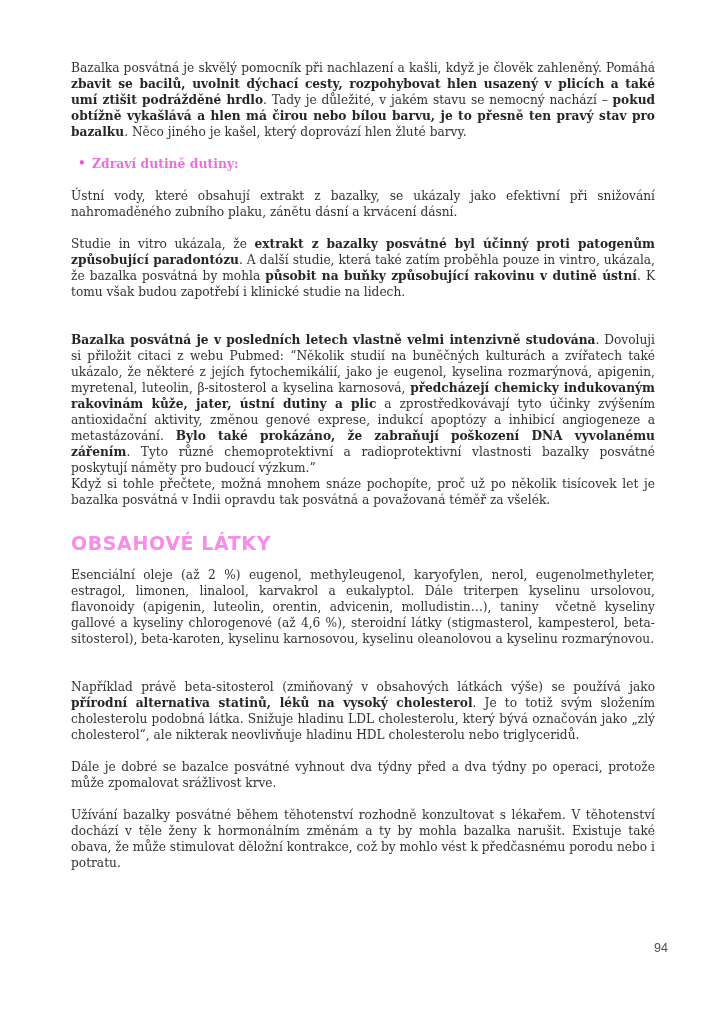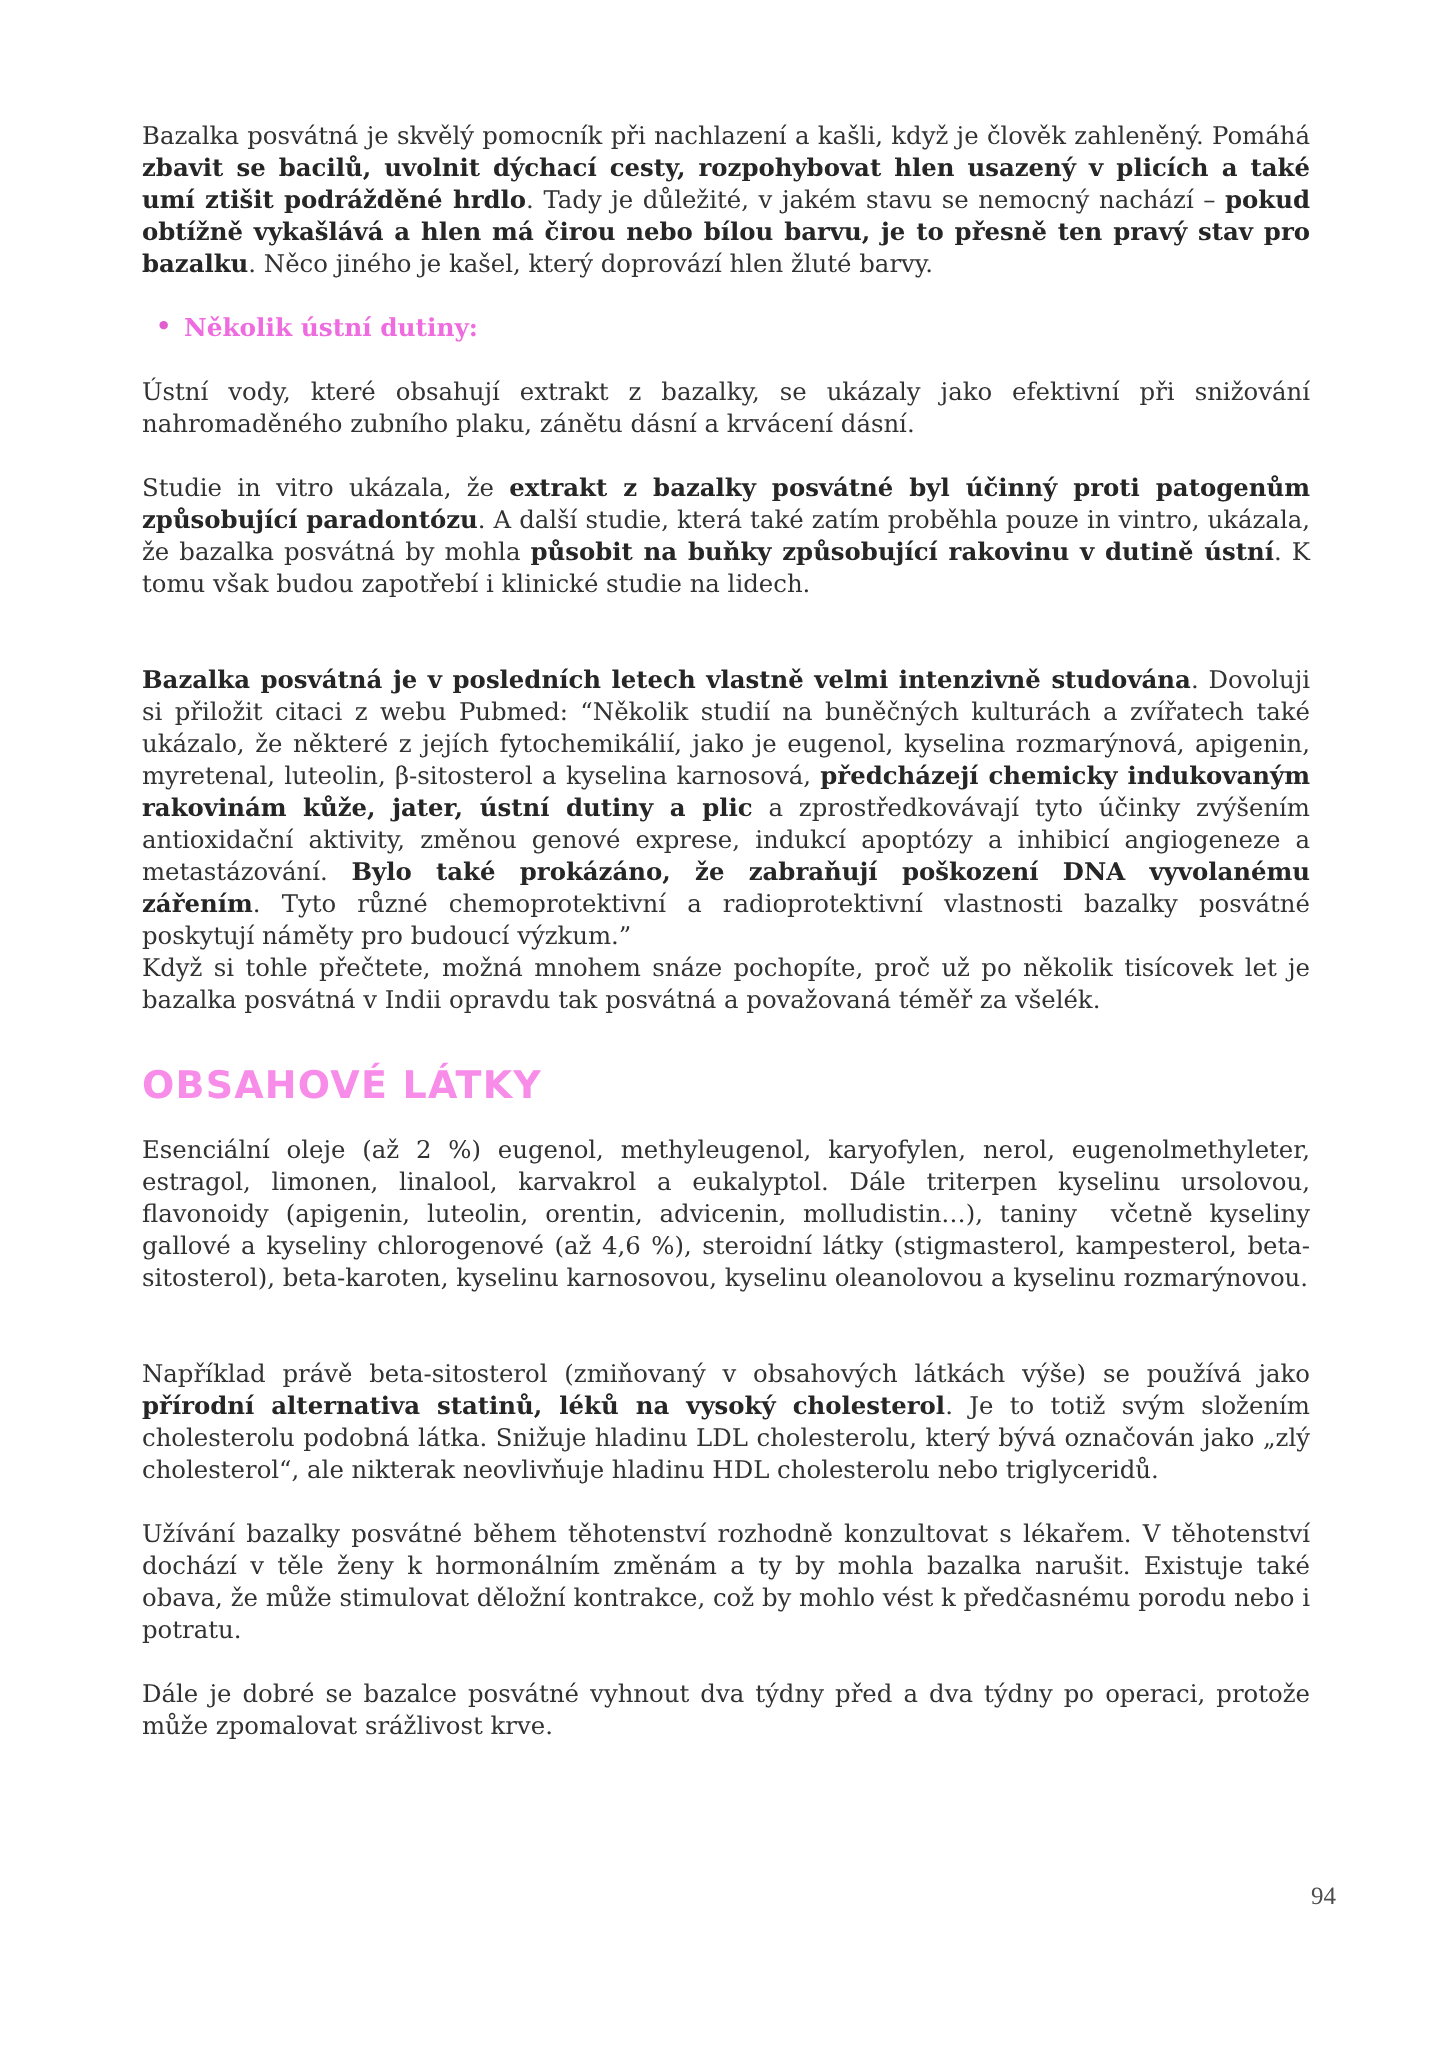--- a/index.html
+++ b/index.html
@@ -48,37 +48,37 @@
     font-family: "DejaVu Sans", "Liberation Sans", sans-serif;
     font-size: 19px;
     line-height: 16px;
     font-weight: bold;
     letter-spacing: 0.6px;
     color: #f78ce9;
   }
   .page-number {
     position: absolute;
     top: 941px; right: 56px;
-    font-family: Liberation Serif, serif;
+    font-family: Liberation Sans, sans-serif;
     font-size: 12.5px;
     color: #4d4d4d;
     text-align: right;
   }
 </style>
 </head>
 <body>
 
 <div class="page">
   <div class="content" id="content">
       <p class="para"><span>Bazalka posvátná je skvělý pomocník při nachlazení a kašli, když je člověk zahleněný. Pomáhá </span><strong>zbavit se bacilů, uvolnit dýchací cesty, rozpohybovat hlen usazený v plicích a také umí ztišit podrážděné hrdlo</strong><span>. Tady je důležité, v jakém stavu se nemocný nachází – </span><strong>pokud obtížně vykašlává a hlen má čirou nebo bílou barvu, je to přesně ten pravý stav pro bazalku</strong><span>. Něco jiného je kašel, který doprovází hlen žluté barvy.</span></p>
-      <p class="bullet-head"><span class="bullet-dot">•</span><span>Několik ústní dutiny:</span></p>
+      <p class="bullet-head"><span class="bullet-dot">•</span><span>Zdraví dutině dutiny:</span></p>
       <p class="para"><span>Ústní vody, které obsahují extrakt z bazalky, se ukázaly jako efektivní při snižování nahromaděného zubního plaku, zánětu dásní a krvácení dásní.</span></p>
       <p class="para"><span>Studie in vitro ukázala, že </span><strong>extrakt z bazalky posvátné byl účinný proti patogenům způsobující paradontózu</strong><span>. A další studie, která také zatím proběhla pouze in vintro, ukázala, že bazalka posvátná by mohla </span><strong>působit na buňky způsobující rakovinu v dutině ústní</strong><span>. K tomu však budou zapotřebí i klinické studie na lidech.</span></p>
       <p class="para gap-large"><strong>Bazalka posvátná je v posledních letech vlastně velmi intenzivně studována</strong><span>. Dovoluji si přiložit citaci z webu Pubmed: “Několik studií na buněčných kulturách a zvířatech také ukázalo, že některé z jejích fytochemikálií, jako je eugenol, kyselina rozmarýnová, apigenin, myretenal, luteolin, β-sitosterol a kyselina karnosová, </span><strong>předcházejí chemicky indukovaným rakovinám kůže, jater, ústní dutiny a plic</strong><span> a zprostředkovávají tyto účinky zvýšením antioxidační aktivity, změnou genové exprese, indukcí apoptózy a inhibicí angiogeneze a metastázování. </span><strong>Bylo také prokázáno, že zabraňují poškození DNA vyvolanému zářením</strong><span>. Tyto různé chemoprotektivní a radioprotektivní vlastnosti bazalky posvátné poskytují náměty pro budoucí výzkum.”
 Když si tohle přečtete, možná mnohem snáze pochopíte, proč už po několik tisícovek let je bazalka posvátná v Indii opravdu tak posvátná a považovaná téměř za všelék.</span></p>
       <h2 class="section-head">OBSAHOVÉ LÁTKY</h2>
       <p class="para italic"><span>Esenciální oleje (až 2 %) eugenol, methyleugenol, karyofylen, nerol, eugenolmethyleter, estragol, limonen, linalool, karvakrol a eukalyptol. Dále triterpen kyselinu ursolovou, flavonoidy (apigenin, luteolin, orentin, advicenin, molludistin…), taniny  včetně kyseliny gallové a kyseliny chlorogenové (až 4,6 %), steroidní látky (stigmasterol, kampesterol, beta-sitosterol), beta-karoten, kyselinu karnosovou, kyselinu oleanolovou a kyselinu rozmarýnovou.</span></p>
       <p class="para gap-large"><span>Například právě beta-sitosterol (zmiňovaný v obsahových látkách výše) se používá jako </span><strong>přírodní alternativa statinů, léků na vysoký cholesterol</strong><span>. Je to totiž svým složením cholesterolu podobná látka. Snižuje hladinu LDL cholesterolu, který bývá označován jako „zlý cholesterol“, ale nikterak neovlivňuje hladinu HDL cholesterolu nebo triglyceridů.</span></p>
+      <p class="para"><span>Dále je dobré se bazalce posvátné vyhnout dva týdny před a dva týdny po operaci, protože může zpomalovat srážlivost krve.</span></p>
       <p class="para"><span>Užívání bazalky posvátné během těhotenství rozhodně konzultovat s lékařem. V těhotenství dochází v těle ženy k hormonálním změnám a ty by mohla bazalka narušit. Existuje také obava, že může stimulovat děložní kontrakce, což by mohlo vést k předčasnému porodu nebo i potratu.</span></p>
-      <p class="para"><span>Dále je dobré se bazalce posvátné vyhnout dva týdny před a dva týdny po operaci, protože může zpomalovat srážlivost krve.</span></p>
     </div>
   <div class="page-number">94</div>
 </div>
 
 </body></html>

